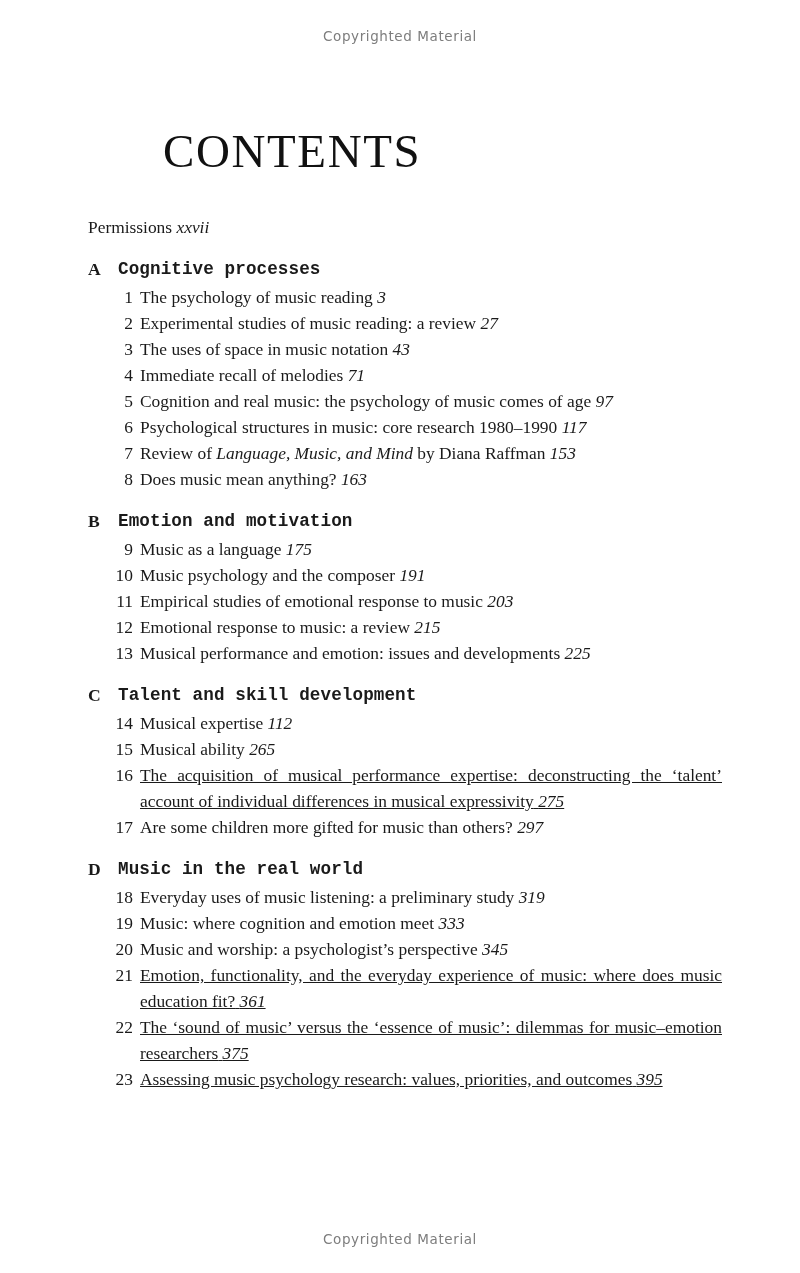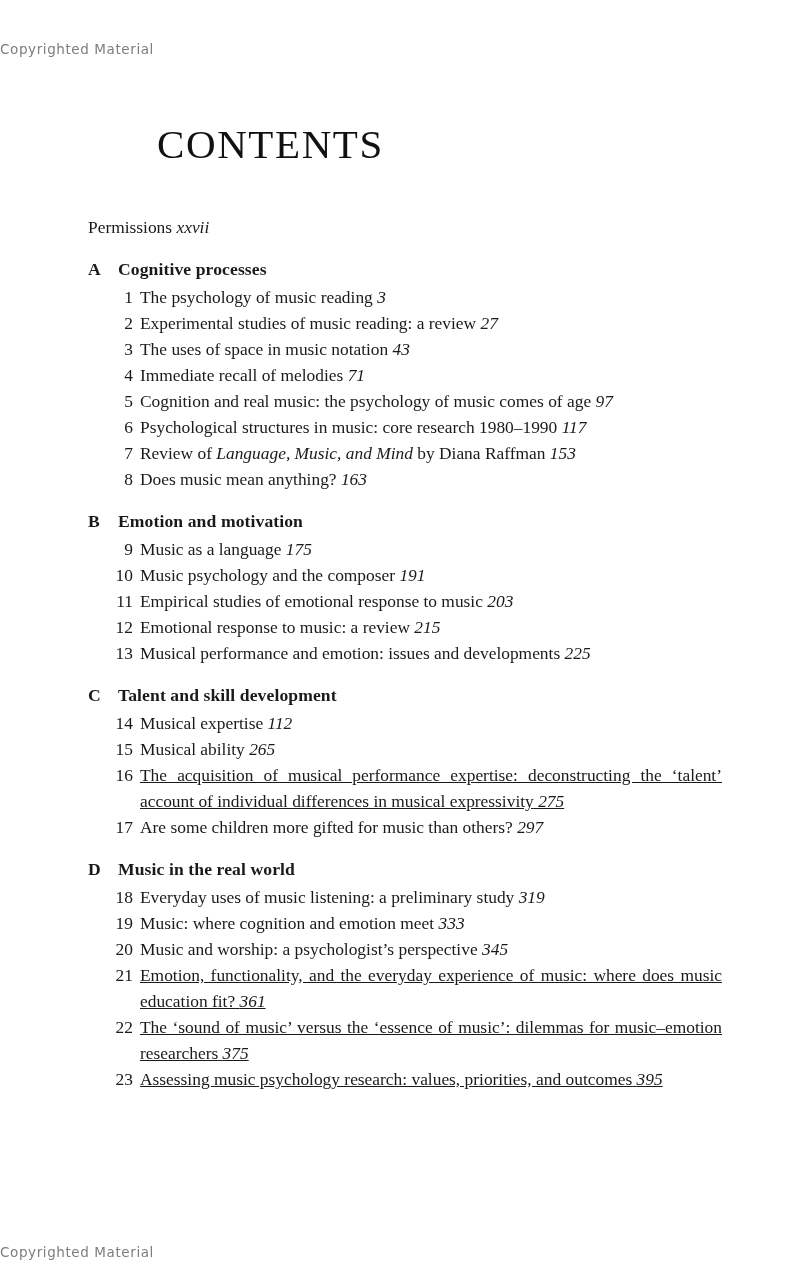--- a/index.html
+++ b/index.html
@@ -19,39 +19,38 @@
   .page {
     position: absolute;
     inset: 0;
   }
 
   
   .watermark {
     position: absolute;
     left: 0;
     width: 800px;
-    text-align: left;
+    text-align: center;
     font-family: "DejaVu Sans", "Liberation Sans", sans-serif;
     font-size: 13.5px;
     letter-spacing: 0.6px;
     color: #7d7d7d;
     white-space: nowrap;
-    margin-top: 13px;
   }
   .watermark.top { top: 28px; }
   .watermark.bottom { top: 1231px; }
 
   
   .page-title {
     position: absolute;
-    left: 157px;
+    left: 163px;
     top: 97px;
     font-family: "Liberation Serif", "DejaVu Serif", serif;
     font-weight: 400;
-    font-size: 41px;
+    font-size: 47px;
     letter-spacing: 1.6px;
     color: #111111;
     line-height: 1;
   }
 
   
   .toc {
     position: absolute;
     left: 88px;
     top: 214px;
@@ -74,20 +73,21 @@
     font-size: 17.6px;
     margin-bottom: 2px;
     letter-spacing: 0.1px;
   }
   .section-letter {
     width: 30px;
     flex: 0 0 30px;
   }
   .section-title {
     flex: 1 1 auto;
+    font-family: Liberation Mono, monospace;
   }
 
   .chapters {
     margin: 0;
     padding: 0;
     list-style: none;
   }
   .chapter {
     display: flex;
     align-items: flex-start;

